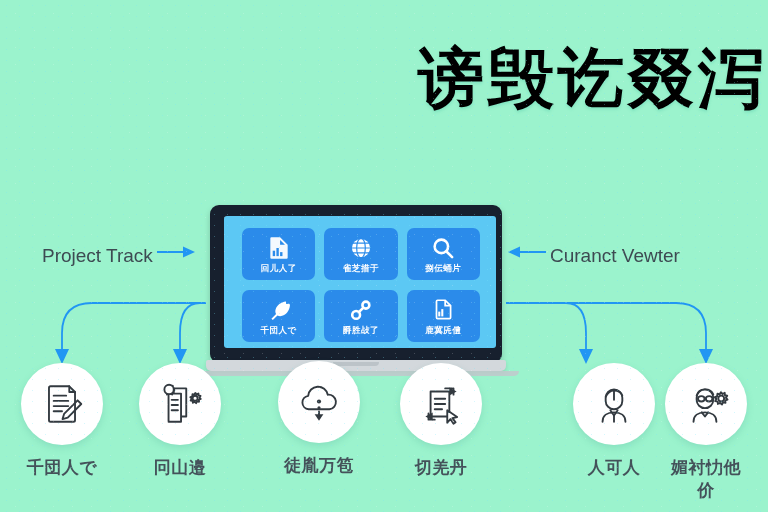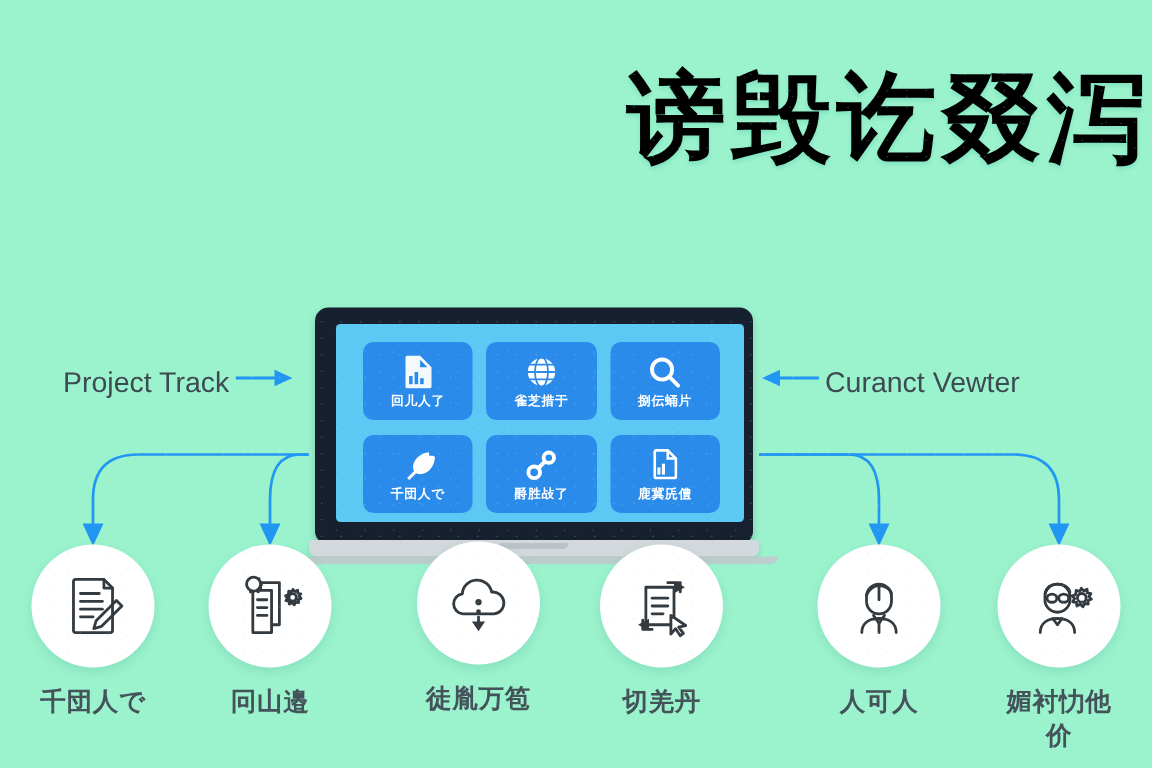--- a/index.html
+++ b/index.html
@@ -277,21 +277,21 @@
         <path d="M28 9h8v6"></path>
         <polygon points="39,12 32,8.2 32,15.8" fill="#333a40" stroke="none"></polygon>
         <path d="M18 39h-6v-6"></path>
         <polygon points="9,36 16,32.2 16,39.8" fill="#333a40" stroke="none"></polygon>
         <polygon points="30,30 30,42 33,38.5 36,43 38,41.5 35,37.5 39.5,36.5" fill="#fff"></polygon>
       </svg>
     </div>
     <div class="nlabel">切羌丹</div>
   </div>
 
-  <div class="node" style="left:545px;top:8px;">
+  <div class="node" style="left:573px;top:8px;">
     <div class="bubble">
       <svg viewBox="0 0 48 48" fill="none" stroke="#333a40" stroke-width="1.8" stroke-linejoin="round" stroke-linecap="round">
         <path d="M16 18a8 8 0 0 1 16 0v3a8 8 0 0 1-16 0z"></path>
         <path d="M16 17c2-4 5-6 8-6s7 1.5 8 5"></path>
         <path d="M24 11v9"></path>
         <path d="M13 41c0-6 4.5-9 11-9s11 3 11 9"></path>
         <path d="M20.5 30l3.5 5 3.5-5"></path>
         <path d="M24 35v6"></path>
       </svg>
     </div>

